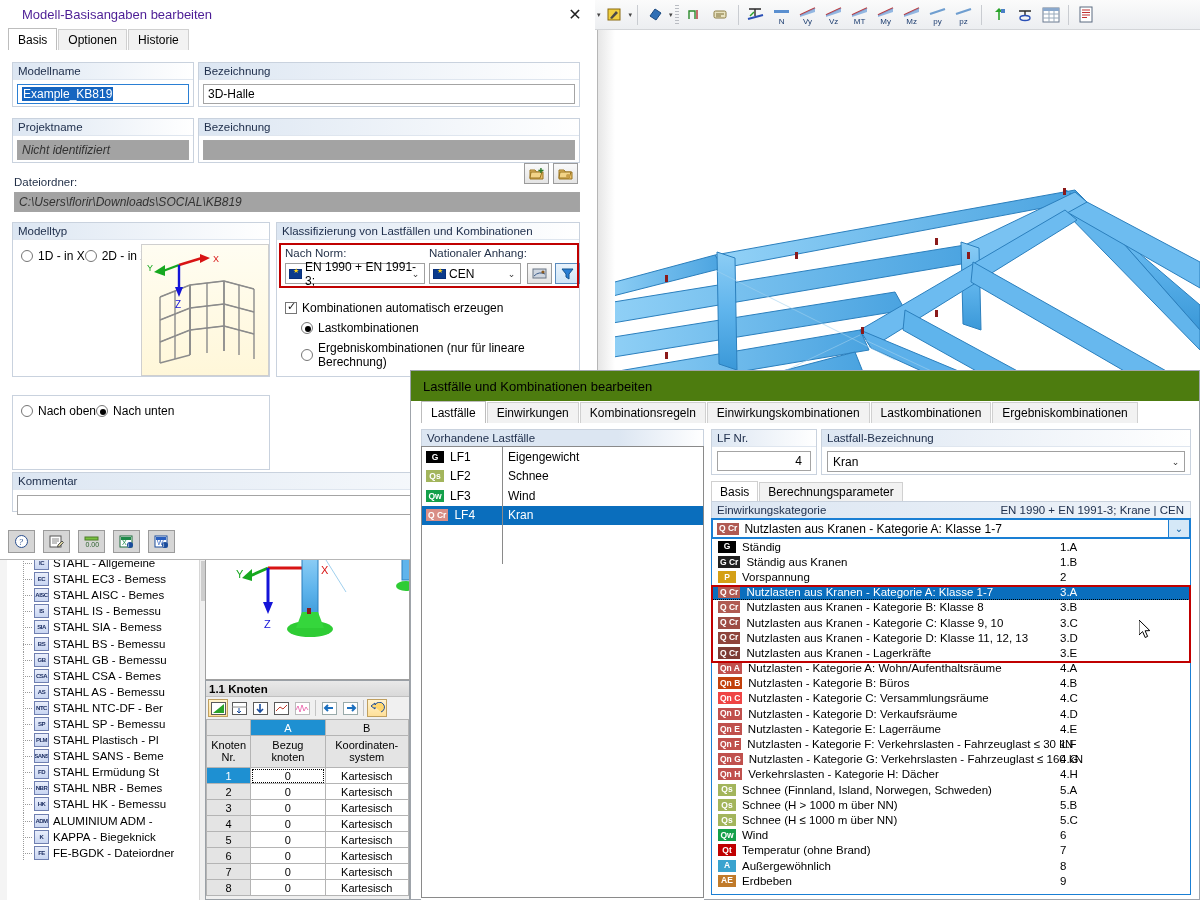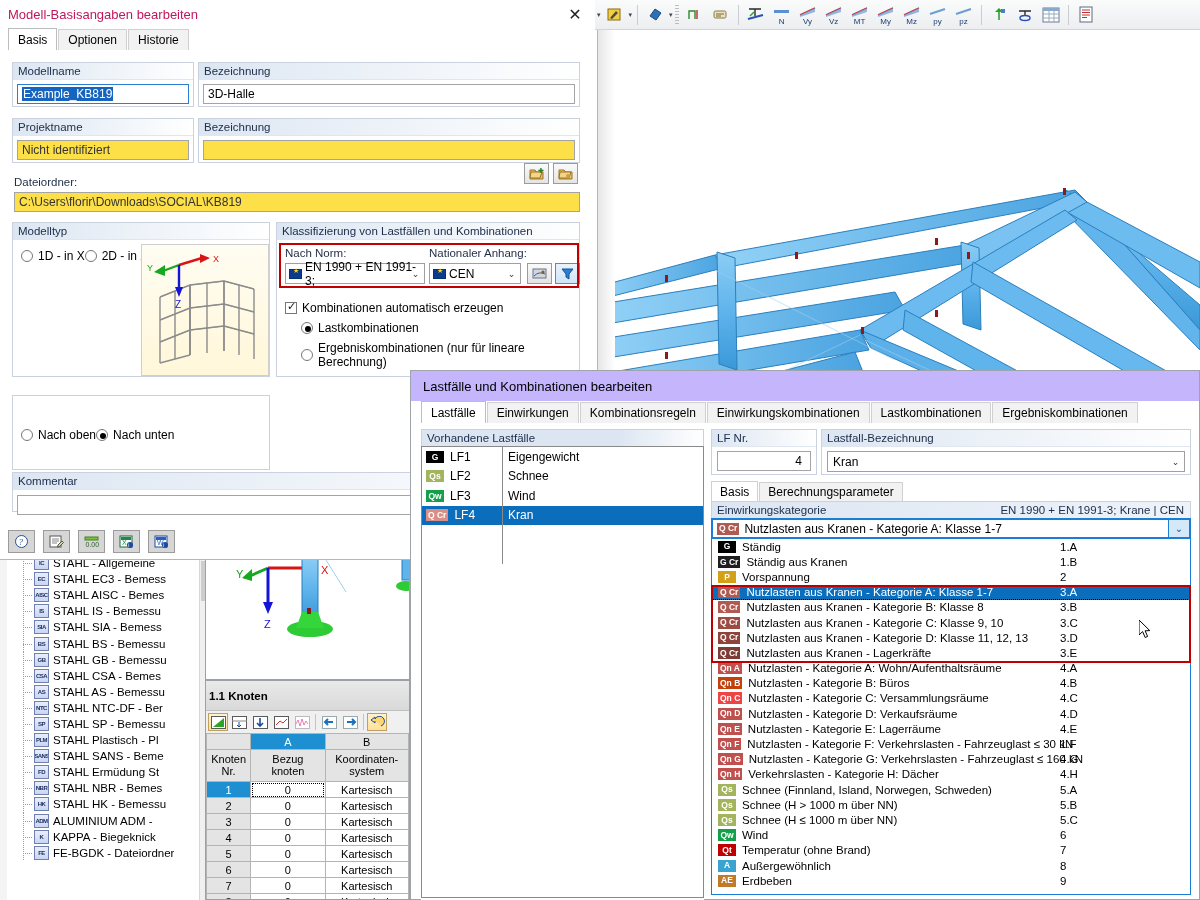--- a/index.html
+++ b/index.html
@@ -82,21 +82,21 @@
     position:absolute; left:205px; top:555px; width:205px; height:125px;
     background:#ffffff; border:1px solid #a0a0a0; overflow:hidden;
   }
 
   
   .tbl-panel {
     position:absolute; left:205px; top:680px; width:205px; height:220px;
     background:#f0f0f0; border:1px solid #9aa0a6; overflow:hidden;
   }
   .tbl-title {
-    height:30px; background:linear-gradient(#e9e9e9,#d9d9d9);
+    height:16px; background:linear-gradient(#e9e9e9,#d9d9d9);
     display:flex; align-items:center; padding-left:3px; font-size:11.5px; font-weight:bold;
     border-bottom:1px solid #c0c0c0;
   }
   .tbl-tools { height:22px; display:flex; align-items:center; gap:1px; padding:1px 2px; background:#f0f0f0; }
   .tbl-tools .ti {
     width:20px; height:18px; border:1px solid transparent; display:flex; align-items:center; justify-content:center;
     font-size:9px;
   }
   .tbl-tools .ti.on { border:1px solid #c0a060; background:linear-gradient(#fff3cf,#ffe099); }
   .tbl-tools .tsep2 { width:1px; height:16px; background:#c4c4c4; margin:0 2px; }
@@ -112,21 +112,21 @@
   table.grid td.txt { text-align:center; }
   .two-line { line-height: 1.05; }
 
   
   .dlg1 {
     position:absolute; left:0; top:0; width:598px; height:560px;
     background:#f0f0f0; border:1px solid #b6b6b6; border-top:none; border-left:none;
   }
   .dlg1-title {
     height:28px; background:#ffffff; display:flex; align-items:center;
-    padding-left:8px; font-size:13px; color:#be185d;
+    padding-left:22px; font-size:13px; color:#4c1d95;
   }
   .dlg1-close {
     position:absolute; right:0; top:0; width:44px; height:28px;
     display:flex; align-items:center; justify-content:center; font-size:16px; color:#222;
   }
   .tabs-row { height:22px; display:flex; align-items:flex-end; padding-left:8px; background:#ffffff; }
   .tab {
     height:21px; padding:0 9px; display:flex; align-items:center; font-size:12px;
     border:1px solid #d0d0d0; border-bottom:none; background:#f2f2f2; margin-right:1px;
   }
@@ -141,21 +141,21 @@
     height:17px; background:linear-gradient(to right, #dce6f2, #ffffff);
     font-size:11.5px; color:#20304d; padding-left:5px; display:flex; align-items:center;
     border-bottom:1px solid #dfe6ef;
   }
   .grp-hd.wide { background:linear-gradient(to right,#dce6f2 0%, #dce6f2 70%, #ffffff 100%); }
 
   .fld {
     height:20px; border:1px solid #a4a4a4; background:#ffffff;
     display:flex; align-items:center; padding-left:4px; font-size:12px;
   }
-  .fld.readonly { background:#fde047; color:#333; }
+  .fld.readonly { background:#a3a3a3; color:#333;font-style:italic; }
   .fld.focused { border:1px solid #2a7fd4; }
   .sel-text { background:#1565c0; color:#fff; padding:0 1px; }
 
   label.lbl { font-size:11.5px; color:#1f2d45; }
 
   .radio {
     display:inline-flex; align-items:center; font-size:12px; margin:0; gap:5px;
   }
   .radio .bullet {
     width:12px; height:12px; border-radius:50%; border:1px solid #767676; background:#fff;
@@ -202,21 +202,21 @@
   .btm-tools .bt {
     width:27px; height:23px; border:1px solid #9b9b9b; background:#d6d6d6;
     display:flex; align-items:center; justify-content:center; font-size:12px;
   }
 
   
   .dlg2 {
     position:absolute; left:410px; top:370px; width:790px; height:530px;
     background:#f0f0f0; border:1px solid #9fa4ab;
   }
-  .dlg2-title { height:30px; background:#c4b5fd; display:flex; align-items:center; padding-left:12px; font-size:13px; }
+  .dlg2-title { height:30px; background:#4d7c0f; display:flex; align-items:center; padding-left:12px; font-size:13px; }
   .dlg2-tabs { height:22px; display:flex; align-items:flex-end; padding-left:10px; background:#ffffff; }
   .dlg2-body { position:absolute; left:0; top:52px; right:0; bottom:0; background:#ffffff; }
 
   .lf-list { border:1px solid #8a8a8a; background:#fff; }
   .lf-row { height:19.5px; display:flex; align-items:center; font-size:12px; }
   .lf-row.sel { background:#0a6ebd; color:#fff; }
   .lf-left { width:81px; display:flex; align-items:center; gap:6px; padding-left:4px; border-right:1px solid #8a8a8a; height:100%; }
   .lf-name { padding-left:5px; }
   .badge {
     display:inline-flex; align-items:center; justify-content:center;
@@ -669,21 +669,21 @@
             <polygon points="33,42 37,52 41,42" fill="#1414d8"></polygon>
             <text x="33" y="63" font-size="10" fill="#1414d8" font-family="Liberation Sans, sans-serif">Z</text>
           </svg>
         </div>
       </div>
 
       <div class="grp" style="left:12px; top:345px; width:258px; height:75px;">
         <div id="zaxis-opts" style="padding:8px 0 0 8px;"><div class="radio" style="margin-bottom: 8px;">
               <span class="bullet"></span>
               <span>Nach oben</span>
-            </div><div class="radio on" style="margin-bottom: 8px; margin-top: 24px;">
+            </div><div class="radio on" style="margin-bottom: 8px;">
               <span class="bullet"></span>
               <span>Nach unten</span>
             </div></div>
       </div>
 
       <div class="grp" style="left:12px; top:422px; width:568px; height:40px;">
         <div class="grp-hd">Kommentar</div>
         <div class="fld" style="margin:5px 4px 0 4px;"></div>
       </div>
 

